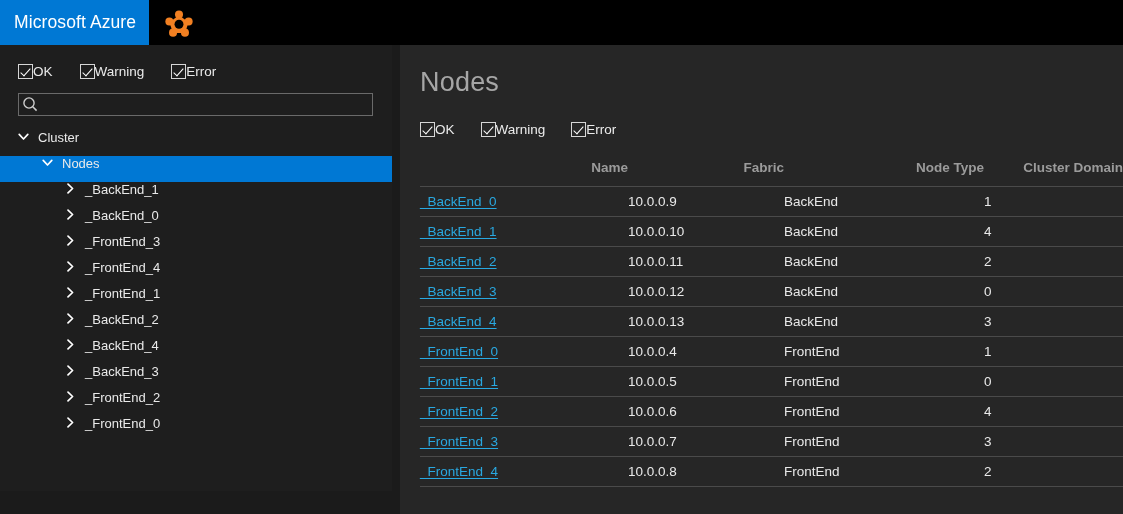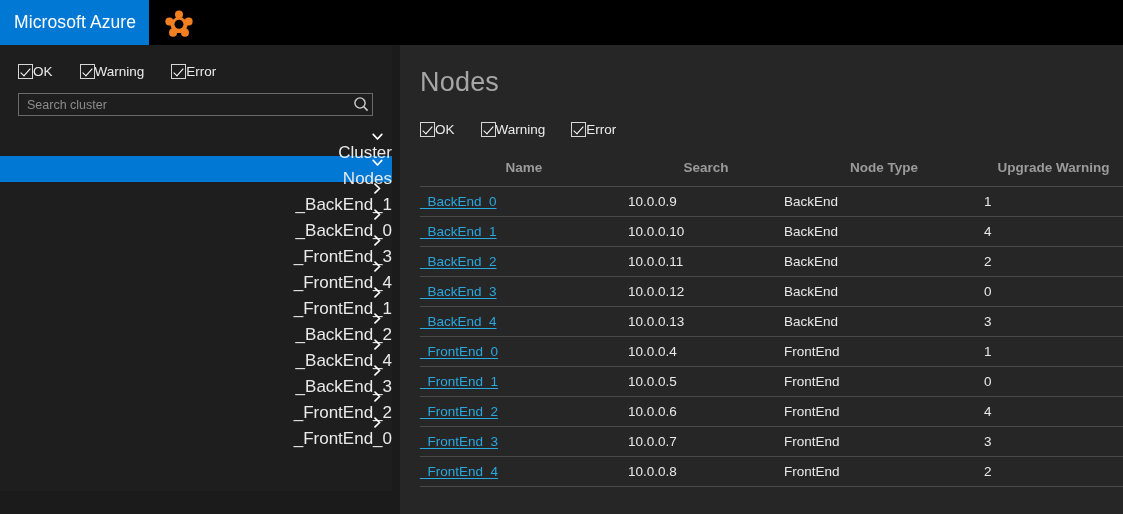--- a/index.html
+++ b/index.html
@@ -74,24 +74,23 @@
     flex: 1; height: 21px; border: 0; outline: none;
     background: transparent; color: #cfcfcf;
     font-family: "Liberation Sans", sans-serif; font-size: 12.5px;
     padding: 0 6px 0 8px;
   }
   .search-input::placeholder { color: #8c8c8c; }
   .search-icon { width: 22px; height: 21px; flex: none; display: block; }
 
   .tree { margin-top: 14px; }
   .tree-row {
-    height: 26px; display: flex; align-items: flex-end;
-    color: #eaeaea; font-size: 17px; cursor: default;
+    height: 26px; display: flex; align-items: flex-start;
+    color: #eaeaea; font-size: 13px; cursor: default;
     white-space: nowrap;
-    flex-direction: column;
   }
   .tree-row.selected { background: #0078D4; }
   .tree-row .chev { width: 13px; height: 13px; flex: none; margin-right: 8px; display: block; }
   .lvl0 { padding-left: 17px; }
   .lvl1 { padding-left: 41px; }
   .lvl2 { padding-left: 64px; }
 
   
   .main {
     position: absolute; top: 45px; left: 400px;
@@ -109,21 +108,21 @@
   }
   .main-filters .filter-label { font-size: 13.5px; color: #ececec; }
 
   table.nodes {
     margin: 23px 0 0 20px;
     width: 703px;
     border-collapse: collapse;
     table-layout: fixed;
   }
   table.nodes th {
-    text-align: center;
+    text-align: right;
     color: #9b9b9b; font-size: 13.5px; font-weight: 700;
     padding: 0 0 11px 0;
     border-bottom: 1px solid #4a4a4a;
   }
   table.nodes td {
     height: 30px; padding: 0;
     color: #e9e9e9; font-size: 13.5px;
     border-bottom: 1px solid #4a4a4a;
     vertical-align: middle;
   }
@@ -172,21 +171,20 @@
         <span class="cb"></span>
         <span class="filter-label">Warning</span>
       </div>
       <div class="filter">
         <span class="cb"></span>
         <span class="filter-label">Error</span>
       </div>
     </div>
 
     <div class="search-wrap">
-      <input class="search-input" type="text" placeholder="Search cluster" style="">
       <span>
         <svg class="search-icon" viewBox="0 0 22 21" aria-hidden="true">
           <circle cx="10" cy="9" r="5.1" fill="none" stroke="#cfcfcf" stroke-width="1.4"></circle>
           <line x1="13.8" y1="12.8" x2="17.6" y2="16.6" stroke="#cfcfcf" stroke-width="1.5"></line>
         </svg>
       </span>
     </div>
 
     <div class="tree">
         <div class="tree-row lvl0">
@@ -309,23 +307,23 @@
     <table class="nodes">
       <colgroup>
         <col class="col-name">
           <col class="col-addr">
           <col class="col-type">
           <col class="col-ud">
       </colgroup>
       <thead>
         <tr>
           <th>Name</th>
-          <th>Search</th>
+          <th>Fabric</th>
           <th>Node Type</th>
-          <th>Upgrade Warning</th>
+          <th>Cluster Domain</th>
         </tr>
       </thead>
       <tbody>
           <tr>
             <td><span class="node-link">_BackEnd_0</span></td>
             <td>10.0.0.9</td>
             <td>BackEnd</td>
             <td>1</td>
           </tr>
           <tr>

